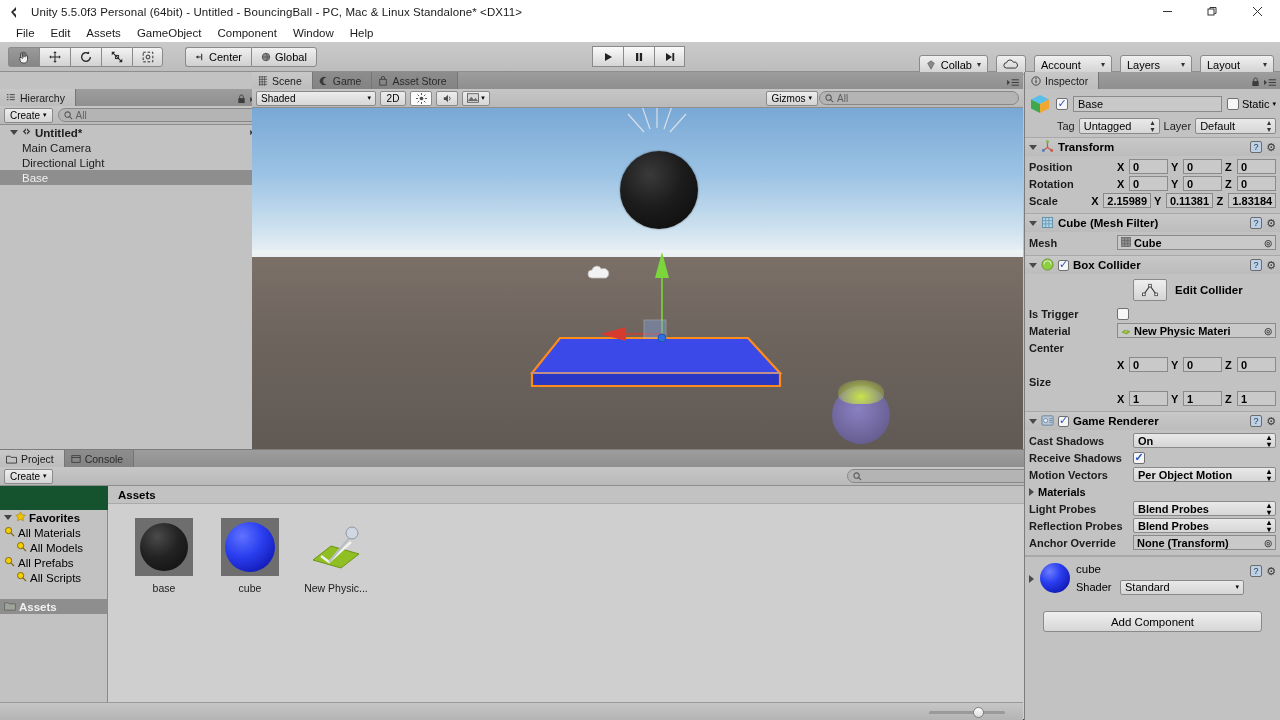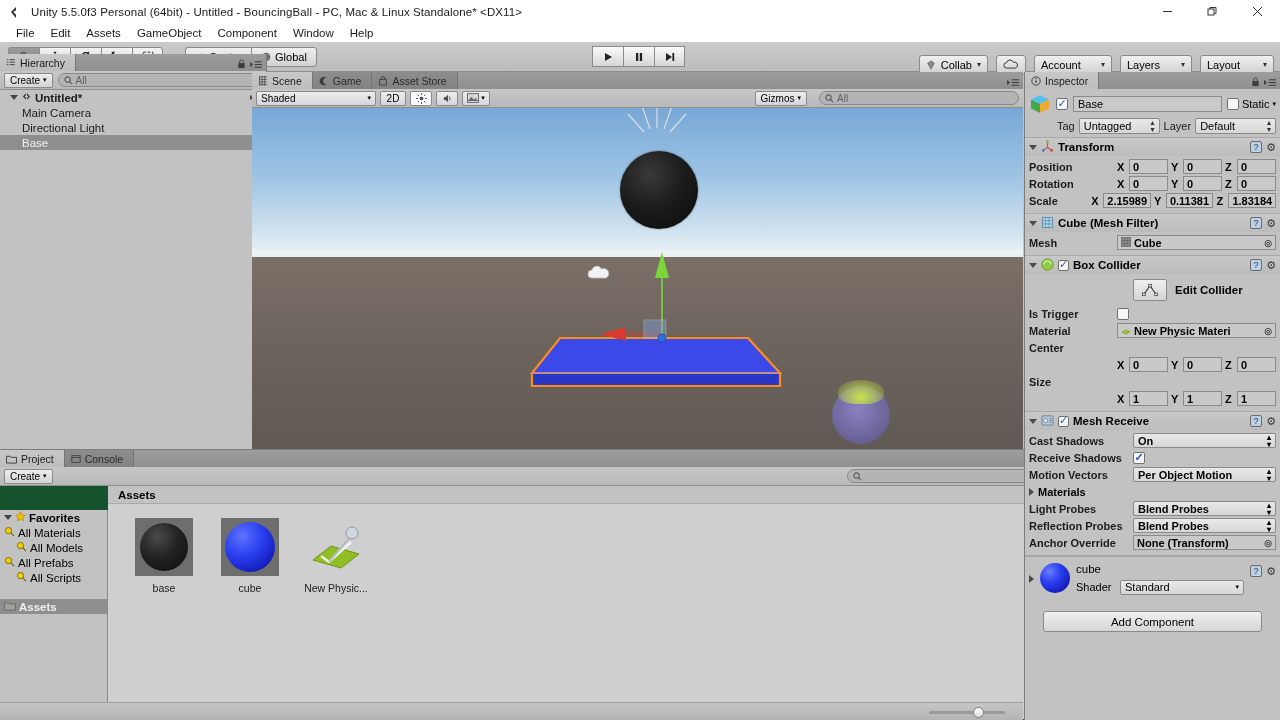--- a/index.html
+++ b/index.html
@@ -91,21 +91,21 @@
   }
   .ptab {
     height: 17px; padding: 0 10px 0 6px; display: flex; align-items: center; gap: 4px;
     font-size: 10.5px; color: #2b2b2b; background: linear-gradient(#8d8d8d,#838383);
     border-right: 1px solid #767676;
   }
   .ptab.active { background: linear-gradient(#c8c8c8, #bdbdbd); color: #1a1a1a; }
   .ptab-right { margin-left: auto; display: flex; align-items: center; gap: 4px; padding-right: 4px; }
 
   .hierarchy {
-    position: absolute; left: 0; top: 54px; width: 267px; height: 374px;
+    position: absolute; left: 0; top: 89px; width: 267px; height: 374px;
     background: #c2c2c2; border-right: 1px solid #7c7c7c;
   }
   .hier-toolbar {
     height: 19px; background: linear-gradient(#c6c6c6,#b9b9b9);
     display: flex; align-items: center; gap: 5px; padding: 0 4px;
     border-bottom: 1px solid #8e8e8e;
   }
   .mini-btn {
     height: 15px; padding: 0 5px; font-size: 10px;
     background: linear-gradient(#ededed,#d4d4d4); border: 1px solid #8a8a8a;
@@ -522,21 +522,21 @@
             <path d="M8 4a3 3 0 010 4" fill="none" stroke="#4a4a4a" stroke-width="1"></path>
           </svg>
       </div>
       <div class="st-btn" style="min-width:28px">
         <svg width="12" height="10" viewBox="0 0 14 11">
             <rect x="0.5" y="0.5" width="13" height="10" fill="#d8d8d8" stroke="#4a4a4a" stroke-width="0.9"></rect>
             <path d="M1 9l4-5 3 3.5 2-2 3 3.5z" fill="#6a6a6a"></path>
           </svg>
         <span style="font-size:7px;margin-left:2px">▾</span>
       </div>
-      <div style="margin-left:auto;display:flex;align-items:center;gap:12px">
+      <div style="margin-left:auto;display:flex;align-items:center;gap:1px">
         <div class="mini-btn">
           <span>Gizmos</span>
           <span style="font-size:7px">▾</span>
         </div>
         <div class="search-pill" style="width:200px;flex:none">
           <svg width="9" height="9" viewBox="0 0 10 10">
               <circle cx="4" cy="4" r="3" fill="none" stroke="#5a5a5a" stroke-width="1.2"></circle>
               <path d="M6.3 6.3L9 9" stroke="#5a5a5a" stroke-width="1.2"></path>
             </svg>
           <span>All</span>
@@ -1002,21 +1002,21 @@
       <div class="comp-head">
         <span class="foldout-tri"></span>
         <span>
           <svg width="13" height="13" viewBox="0 0 14 14">
               <rect x="1" y="2" width="12" height="10" rx="1" fill="#b8c8d8" stroke="#5f7a90" stroke-width="0.9"></rect>
               <circle cx="5" cy="7" r="2.2" fill="#e9eff5" stroke="#5f7a90" stroke-width="0.8"></circle>
               <path d="M9 5h3M9 7h3M9 9h3" stroke="#5f7a90" stroke-width="0.8"></path>
             </svg>
         </span>
         <span class="chk on" style="width:11px;height:11px"></span>
-        <span class="comp-title">Mesh Receive</span>
+        <span class="comp-title">Game Renderer</span>
         <span class="comp-head-right">
           <span class="help-ic">?</span>
           <span class="gear">⚙</span>
         </span>
       </div>
       <div class="comp-body">
         <div class="frow">
           <span class="fname" style="width:104px">Cast Shadows</span>
           <span class="selbtn">
             <span>On</span>

